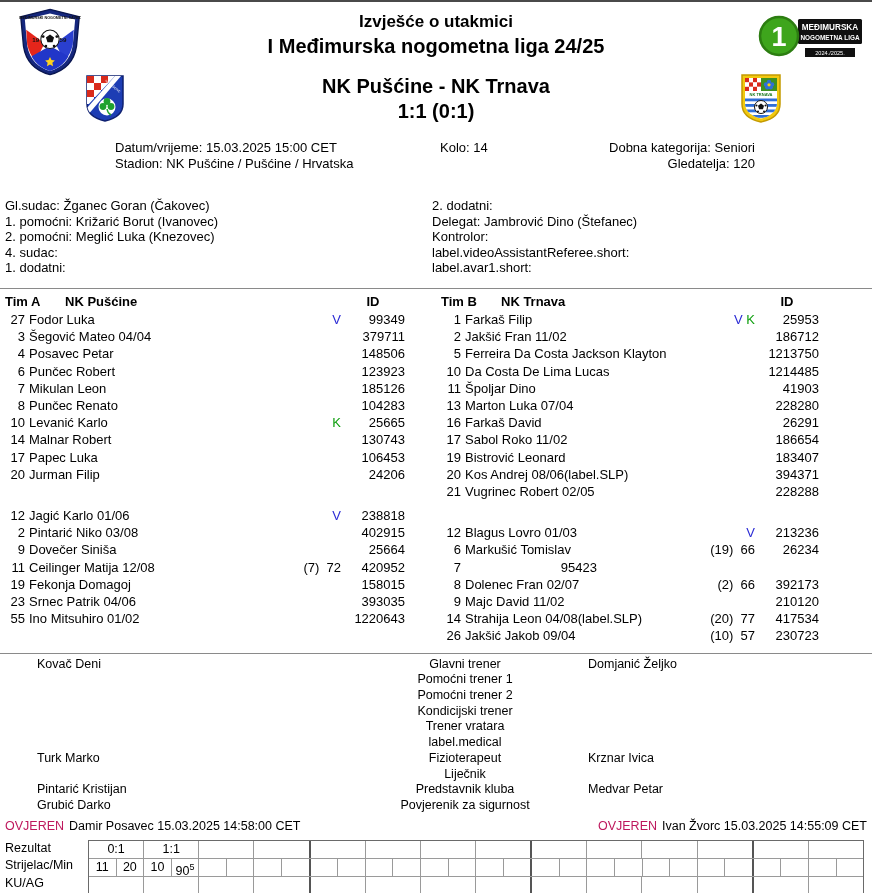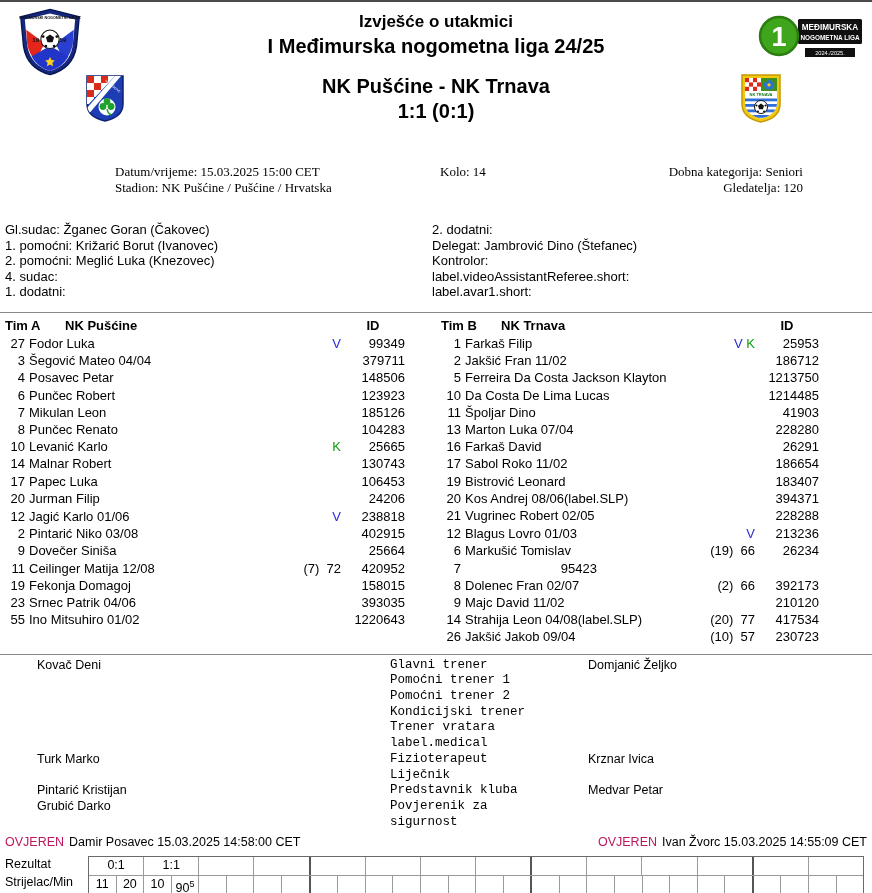--- a/index.html
+++ b/index.html
@@ -15,24 +15,24 @@
   .puscine{position:absolute;left:85px;top:72px;}
   .badge{position:absolute;left:758px;top:12px;}
   .trnava{position:absolute;left:741px;top:72px;}
   .titles{position:absolute;left:150px;right:150px;top:10px;text-align:center;}
   .t1{font-size:17px;font-weight:bold;}
   .t2{font-size:20px;font-weight:bold;margin-top:3px;}
   .t3{font-size:20px;font-weight:bold;margin-top:17px;}
   .t4{font-size:20px;font-weight:bold;margin-top:2px;}
 
   
-  .info{display:flex;margin-top:24px;line-height:16px;font-family:Liberation Serif, serif;}
+  .info{display:flex;margin-top:0;line-height:16px;}
   .info-left{margin-left:115px;width:300px;}
   .info-mid{width:120px;margin-left:25px;}
-  .info-right{flex:1;text-align:right;padding-right:69px;}
+  .info-right{flex:1;text-align:right;padding-right:117px;}
 
   
   .officials{display:flex;margin-top:26px;line-height:15.6px;}
   .off-col{width:427px;padding-left:5px;box-sizing:border-box;}
 
   .rule{border-top:1px solid #8a8a8a;height:0;}
   .rule1{margin-top:12px;}
   .rule2{margin-top:8px;}
 
   
@@ -41,27 +41,27 @@
   .team-b{padding-right:53px;}
   .team-head{display:flex;font-weight:bold;line-height:19px;}
   .team-label{width:60px;}
   .team-name{flex:1;}
   .team-idh{width:64px;text-align:center;}
   .p-row{display:flex;line-height:17.2px;}
   .p-num{width:20px;text-align:right;}
   .p-name{flex:1;padding-left:4px;white-space:nowrap;}
   .p-tag{width:72px;text-align:right;white-space:pre;}
   .p-id{width:64px;text-align:right;}
-  .subs{margin-top:1px;}
+  .subs{margin-top:24px;}
 
   
   .staff{margin-top:3px;font-size:12.5px;line-height:15.7px;padding-left:32px;}
   .staff-row{display:flex;}
   .staff-home{width:358px;padding-left:5px;box-sizing:border-box;}
-  .staff-role{width:150px;text-align:left;font-family:Liberation Mono, monospace;}
+  .staff-role{width:150px;text-align:center;}
   .staff-away{flex:1;padding-left:48px;}
 
   
   .verify{display:flex;justify-content:space-between;font-size:12.5px;margin-top:5px;padding:0 5px;}
   .v-status{color:#be185d;margin-right:5px;}
   .v-item{white-space:nowrap;}
 
   
   .scorebox{display:flex;margin-top:7px;font-size:12.5px;}
   .grid-labels{width:88px;padding-left:5px;box-sizing:border-box;line-height:17.6px;}

